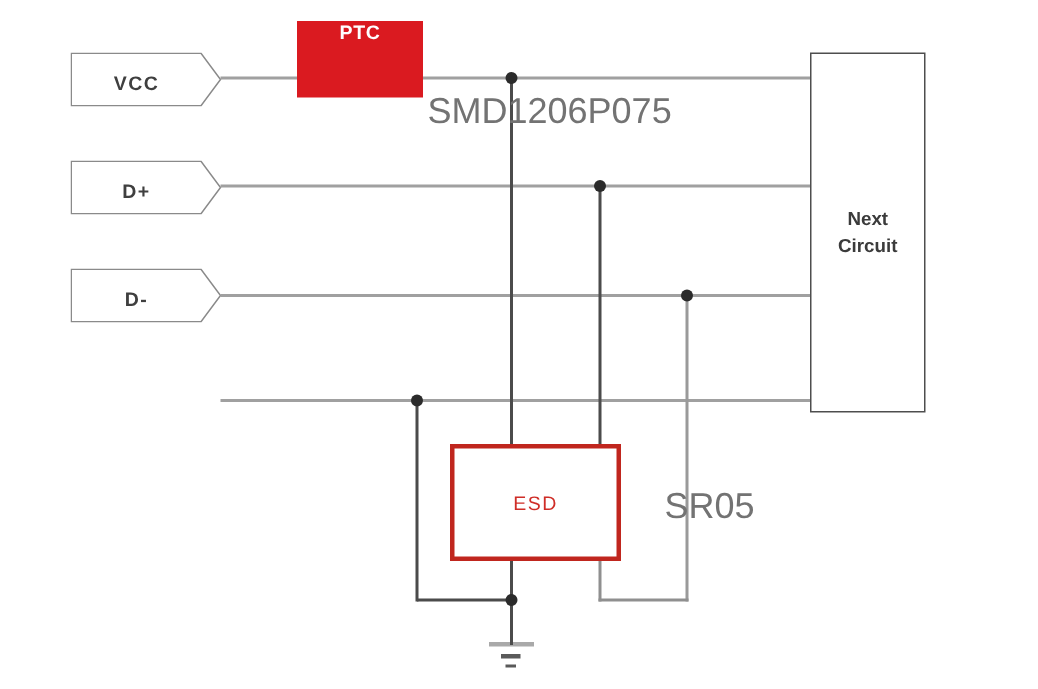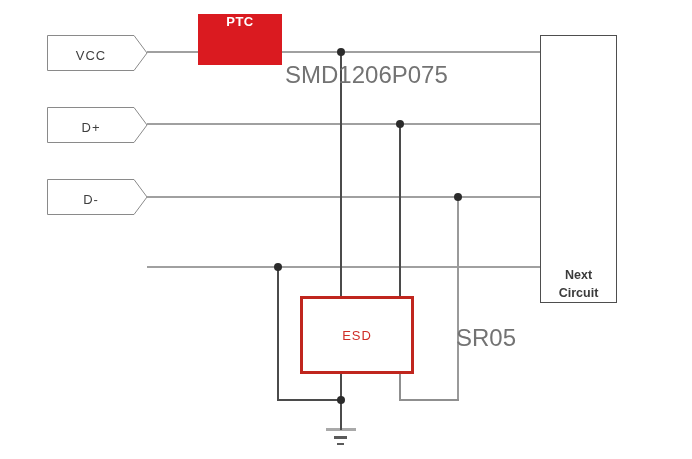--- a/index.html
+++ b/index.html
@@ -18,42 +18,42 @@
   .wire-v.gray{background:#9a9a9a;}
   .wire-v.mid{background:#8f8f8f;}
   
   .dot{position:absolute;width:8px;height:8px;border-radius:50%;background:#2b2b2b;}
   
   .net-label{position:absolute;width:101px;height:36px;}
   .net-label svg{position:absolute;left:0;top:0;}
   .net-label .txt{
     position:absolute;left:0;top:0;width:88px;height:40px;
     display:flex;align-items:center;justify-content:center;
-    font-size:13px;color:#3f3f3f;letter-spacing:1px;
+    font-size:13px;color:#3f3f3f;letter-spacing:1px;font-weight:bold;
   }
   
   .ptc-box{
     position:absolute;left:198px;top:14px;width:84px;height:51px;
     background:#da1a20;
     display:flex;justify-content:center;
     color:#ffffff;font-size:13px;font-weight:bold;letter-spacing:0.5px;
   }
   
   .esd-box{
     position:absolute;left:300px;top:296px;width:114px;height:78px;
     background:#ffffff;border:3px solid #c0261e;box-sizing:border-box;
     display:flex;align-items:center;justify-content:center;
     font-size:13px;color:#cf2d27;letter-spacing:1px;
     z-index:2;
   }
   
   .next-box{
-    position:absolute;left:540px;top:35px;width:77px;height:268px;
+    position:absolute;left:540px;top:35px;width:77px;height:240px;
     background:#ffffff;border:1.5px solid #4e4e4e;box-sizing:border-box;
-    display:flex;flex-direction:column;align-items:center;justify-content:flex-end;
+    display:flex;flex-direction:column;align-items:center;justify-content:center;
     font-size:12.5px;font-weight:bold;color:#3b3b3b;line-height:18px;
     z-index:2;
   }
   
   .annot{
     position:absolute;color:#737373;font-size:24px;line-height:1;
     white-space:nowrap;z-index:5;
   }
   
   .gnd-bar{position:absolute;background:#5a5a5a;}
@@ -112,19 +112,19 @@
   <div class="esd-box">
     <span>ESD</span>
   </div>
 
   <div class="next-box">
     <span>Next</span>
     <span>Circuit</span>
   </div>
 
   <div class="annot" style="left:285px;top:63px">SMD1206P075</div>
-  <div class="annot" style="left:456px;top:326px">SR05</div>
+  <div class="annot" style="left:443px;top:326px">SR05</div>
 
   <div class="gnd-bar top" style="left:326px;top:428px;width:30px;height:3px"></div>
   <div class="gnd-bar" style="left:334px;top:436px;width:13px;height:2.5px"></div>
   <div class="gnd-bar" style="left:337px;top:443px;width:7px;height:2px"></div>
 
 </div>
 
 </body></html>

